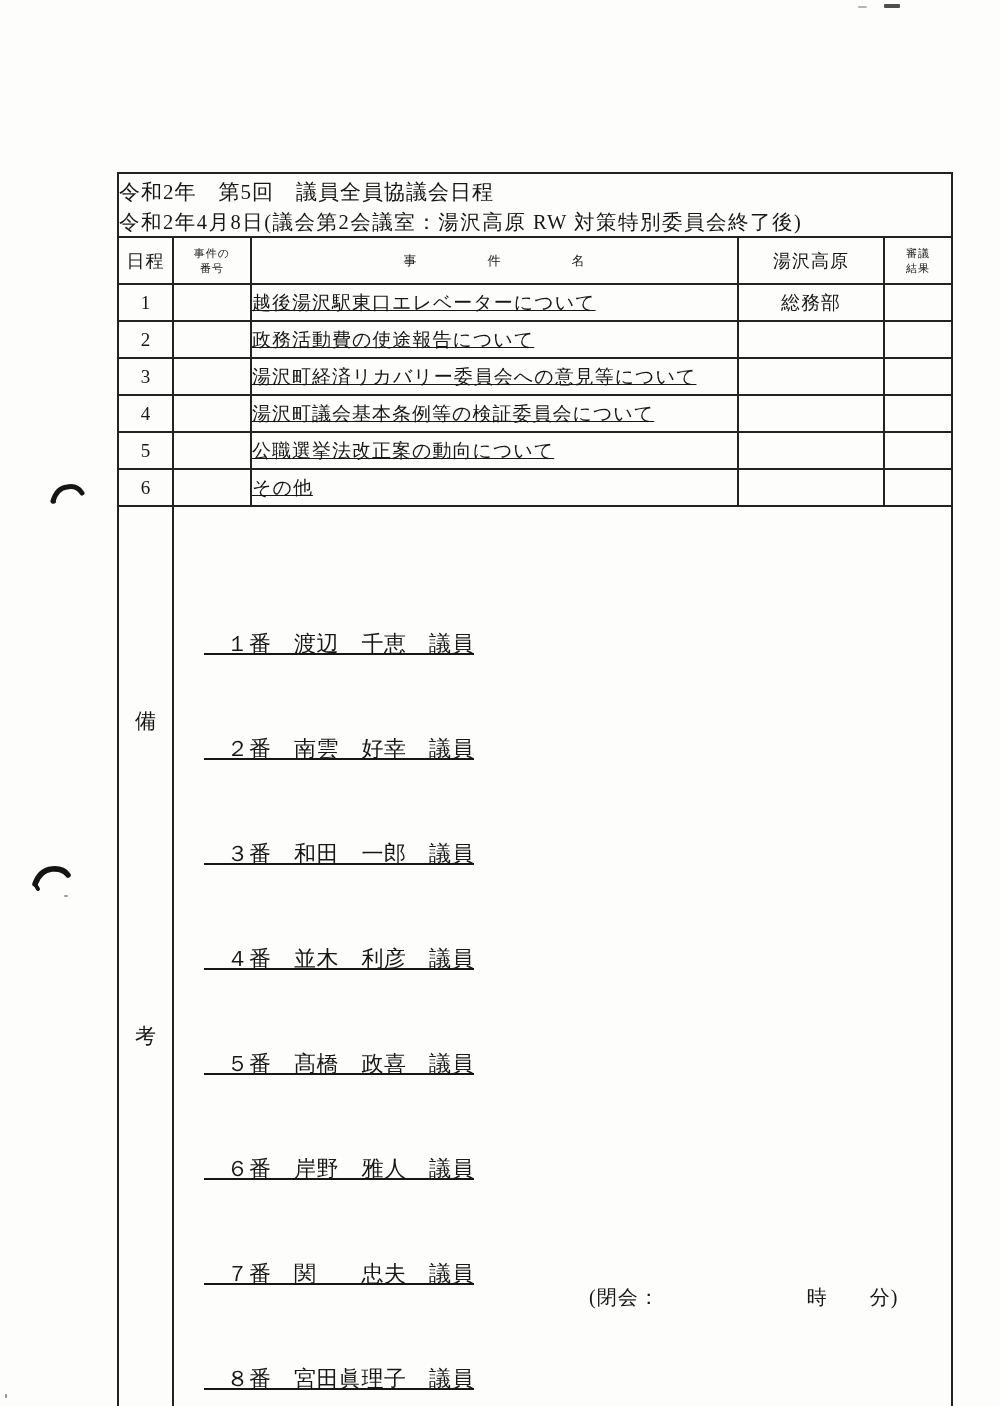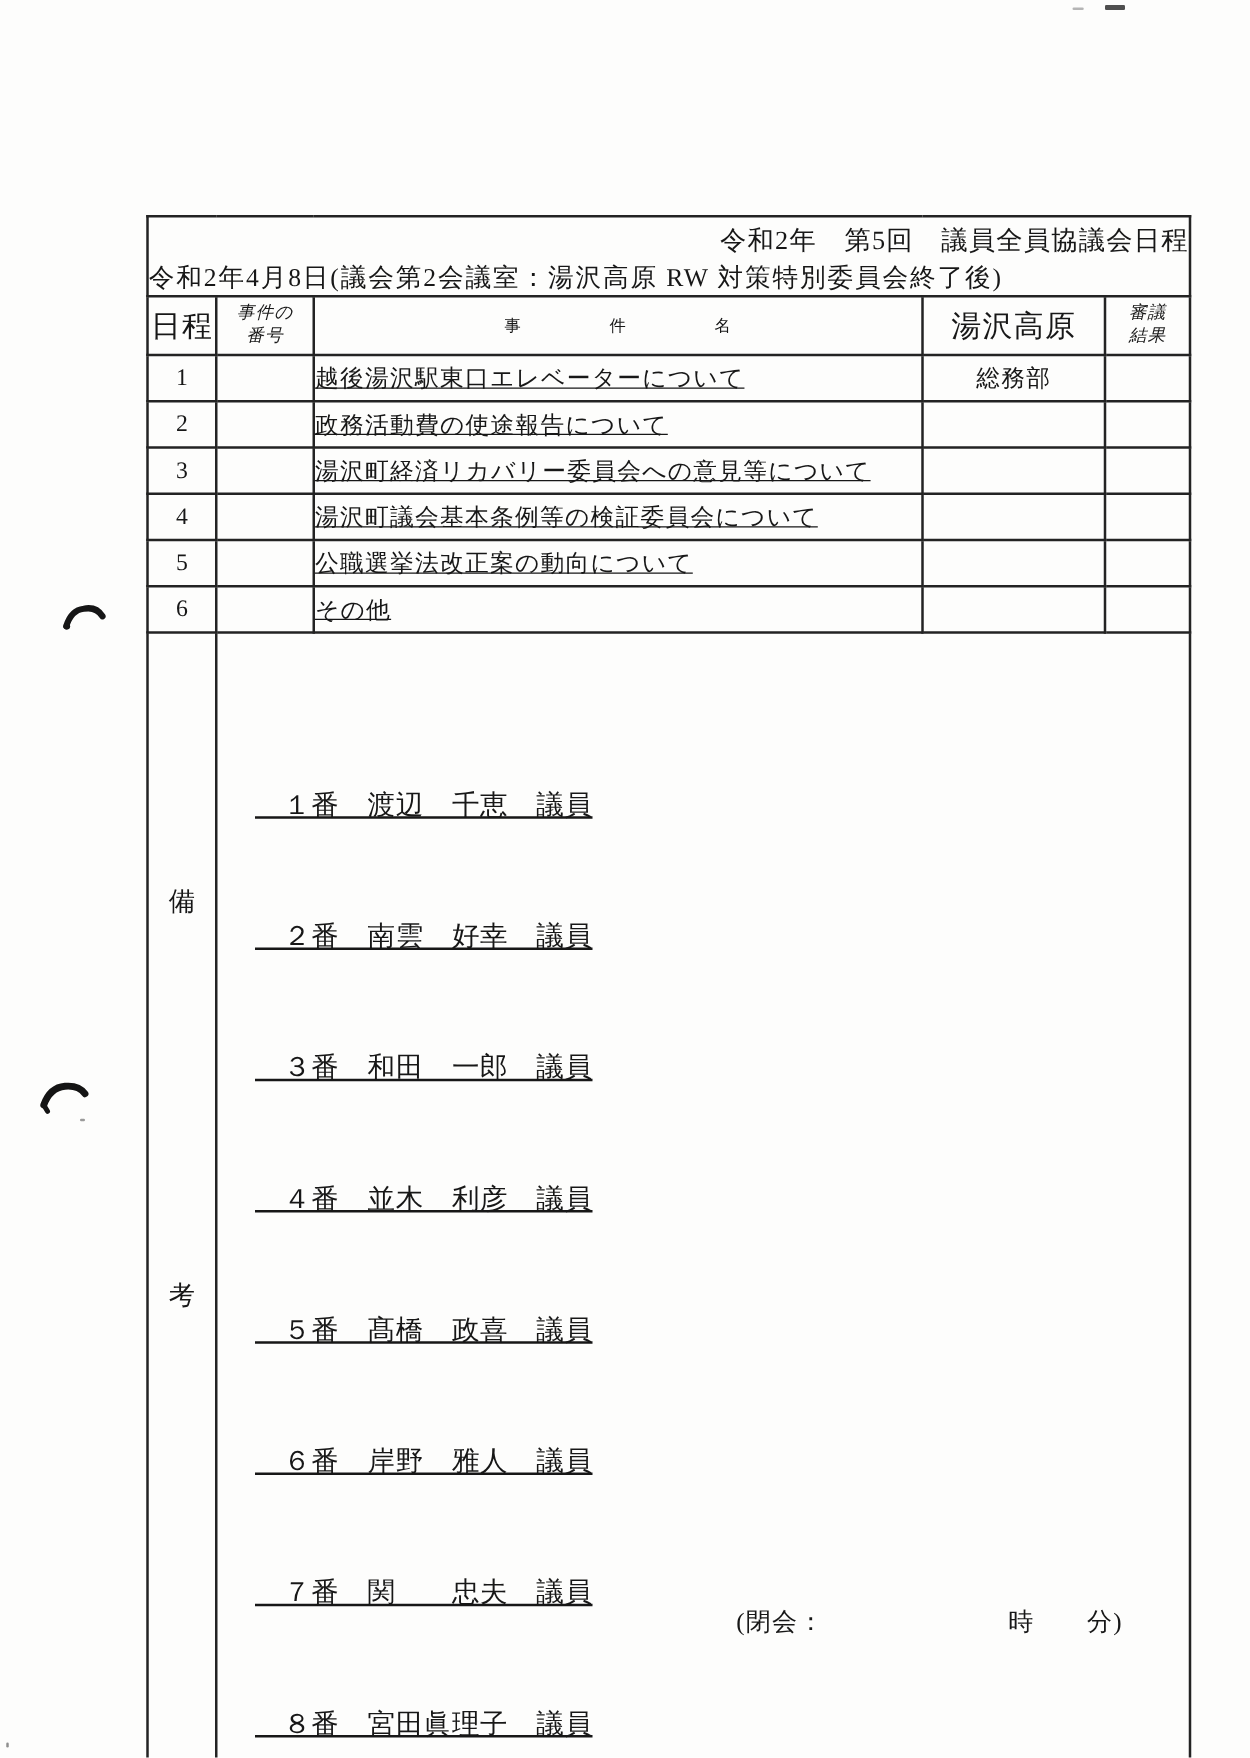--- a/index.html
+++ b/index.html
@@ -36,37 +36,37 @@
     padding: 0;
     vertical-align: middle;
   }
 
   
   td.title-cell {
     height: 61px;
     vertical-align: top;
   }
   .title-line1 {
-    text-align: right;
+    text-align: left;
     font-size: 21px;
     letter-spacing: 1px;
     padding-top: 4px;
     white-space: pre;
   }
   .title-line2 {
     font-size: 20.5px;
     letter-spacing: 1.5px;
     padding: 2px 6px 0 0;
     white-space: pre;
   }
 
   
   tr.hdr td { height: 45px; text-align: center; }
-  .hdr-one { font-size: 24px; letter-spacing: 1px; font-family: Liberation Mono, monospace; }
-  .hdr-two { font-size: 14px; line-height: 1.3; letter-spacing: 1px; font-style: italic; }
+  .hdr-one { font-size: 18px; letter-spacing: 1px; font-family: Liberation Mono, monospace; }
+  .hdr-two { font-size: 11px; line-height: 1.3; letter-spacing: 1px; }
   .hdr-name { font-size: 13px; white-space: pre; letter-spacing: 1px; }
 
   
   tr.item td { height: 35px; }
   td.day-cell   { text-align: center; font-size: 19px; }
   td.name-cell  { text-align: left; font-size: 19px; padding-left: 9px; letter-spacing: 1px; text-decoration: underline; }
   td.dept-cell  { text-align: center; font-size: 19px; letter-spacing: 1px; }
 
   
   td.remarks-label {

